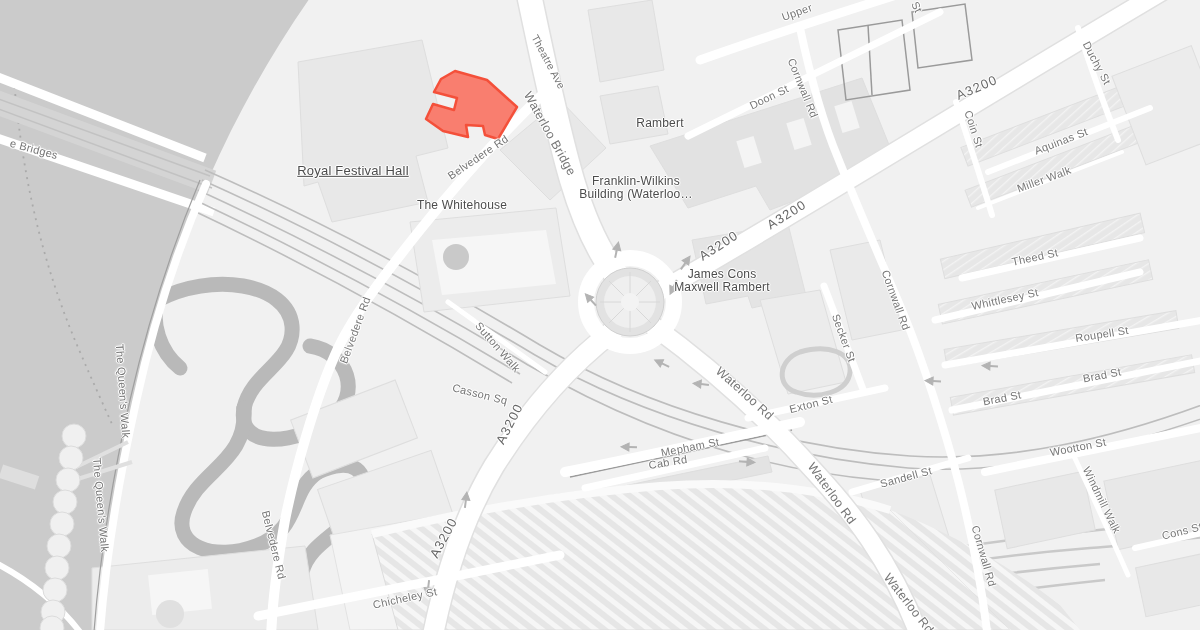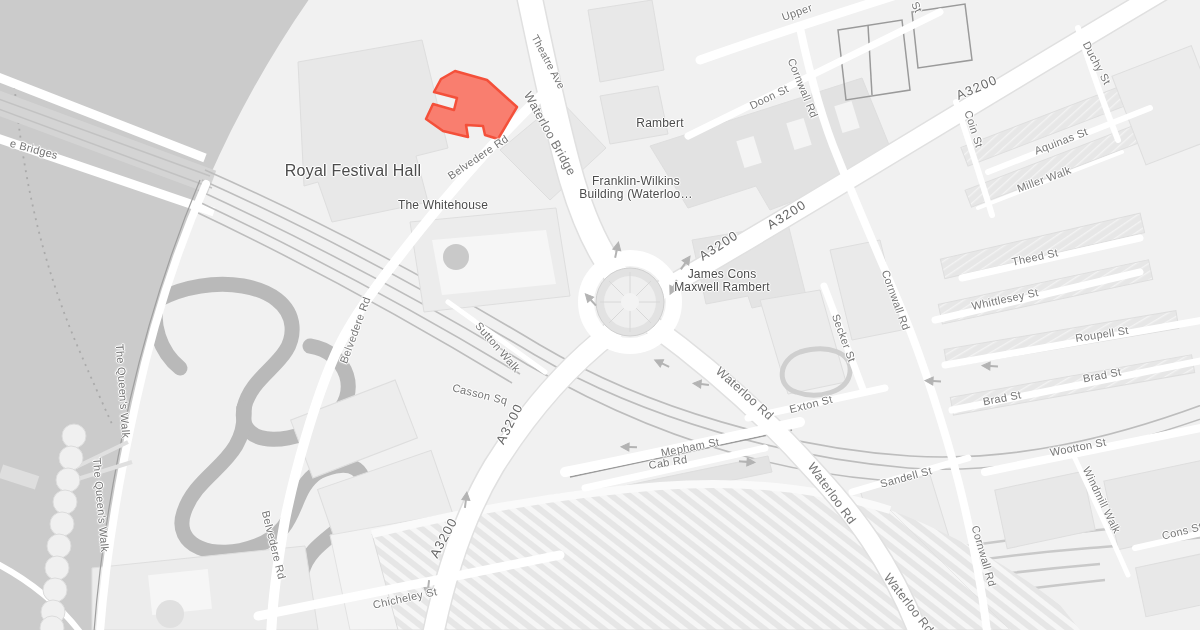--- a/index.html
+++ b/index.html
@@ -282,22 +282,22 @@
       <div class="maplabel street-label" style="left: 405px; top: 598px; transform: translate(-50%, -50%) rotate(-12deg);">Chicheley St</div>
       <div class="maplabel street-label" style="left: 123px; top: 391px; transform: translate(-50%, -50%) rotate(86deg);">The Queen's Walk</div>
       <div class="maplabel street-label" style="left: 101px; top: 505px; transform: translate(-50%, -50%) rotate(85deg);">The Queen's Walk</div>
       <div class="maplabel street-label" style="left: 34px; top: 149px; transform: translate(-50%, -50%) rotate(15deg);">e Bridges</div>
       <div class="maplabel street-label" style="left: 917px; top: 7px; transform: translate(-50%, -50%) rotate(65deg);">St</div>
       <div class="maplabel route-label" style="left: 977px; top: 88px; transform: translate(-50%, -50%) rotate(-23deg);">A3200</div>
       <div class="maplabel route-label" style="left: 787px; top: 215px; transform: translate(-50%, -50%) rotate(-32deg);">A3200</div>
       <div class="maplabel route-label" style="left: 719px; top: 246px; transform: translate(-50%, -50%) rotate(-33deg);">A3200</div>
       <div class="maplabel route-label" style="left: 510px; top: 424px; transform: translate(-50%, -50%) rotate(-63deg);">A3200</div>
       <div class="maplabel route-label" style="left: 444px; top: 538px; transform: translate(-50%, -50%) rotate(-62deg);">A3200</div>
-      <div class="maplabel poi-label" style="left: 353px; top: 171px; transform: translate(-50%, -50%) rotate(0deg); font-size: 16px;">Royal Festival Hall</div>
-      <div class="maplabel poi-label" style="left: 443px; top: 206px; transform: translate(-50%, -50%) rotate(0deg);">The Whitehouse</div>
+      <div class="maplabel poi-label" style="left: 353px; top: 171px; transform: translate(-50%, -50%) rotate(0deg); font-size: 13px; text-decoration: underline;">Royal Festival Hall</div>
+      <div class="maplabel poi-label" style="left: 462px; top: 206px; transform: translate(-50%, -50%) rotate(0deg);">The Whitehouse</div>
       <div class="maplabel poi-label" style="left: 660px; top: 124px; transform: translate(-50%, -50%) rotate(0deg);">Rambert</div>
       <div class="maplabel poi-label" style="left: 636px; top: 188px; transform: translate(-50%, -50%) rotate(0deg);">
         <div>Franklin-Wilkins</div>
         <div>Building (Waterloo…</div>
       </div>
       <div class="maplabel poi-label" style="left: 722px; top: 281px; transform: translate(-50%, -50%) rotate(0deg);">
         <div>James Cons</div>
         <div>Maxwell Rambert</div>
       </div>
     </div>

